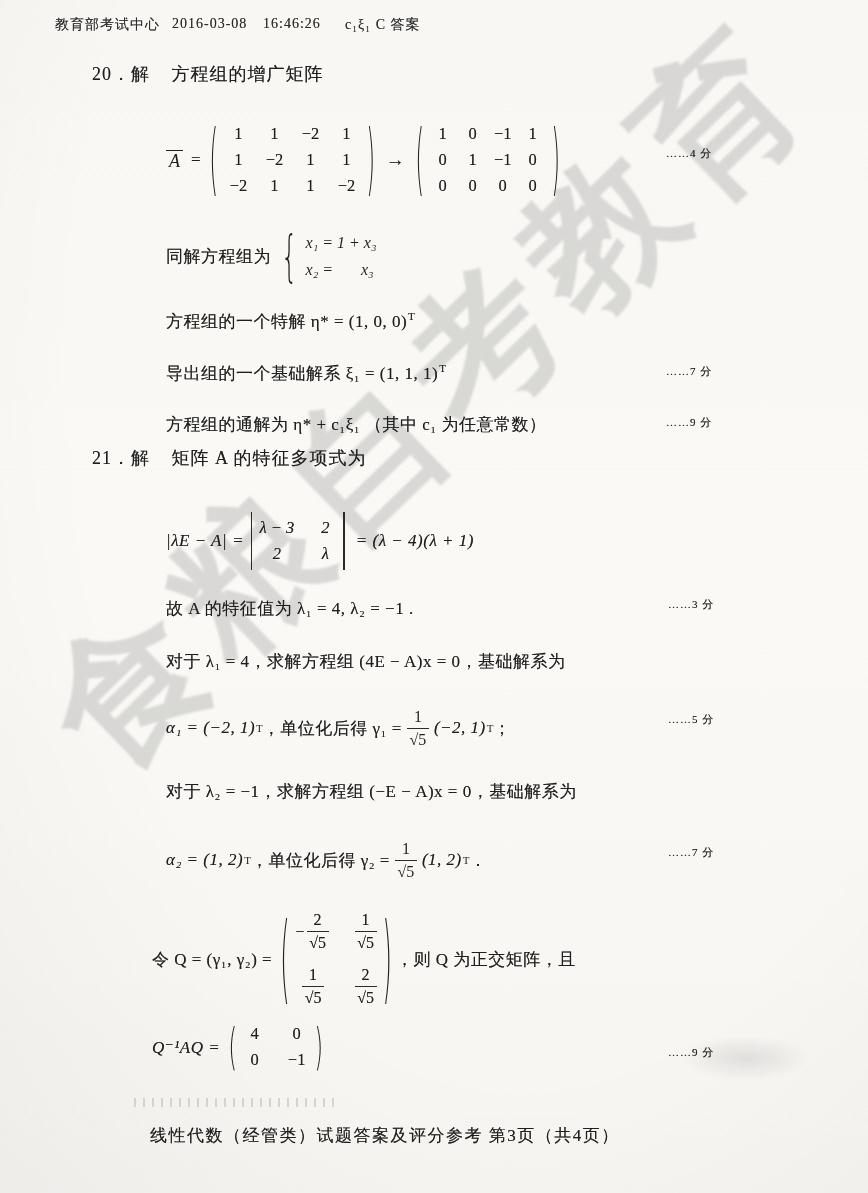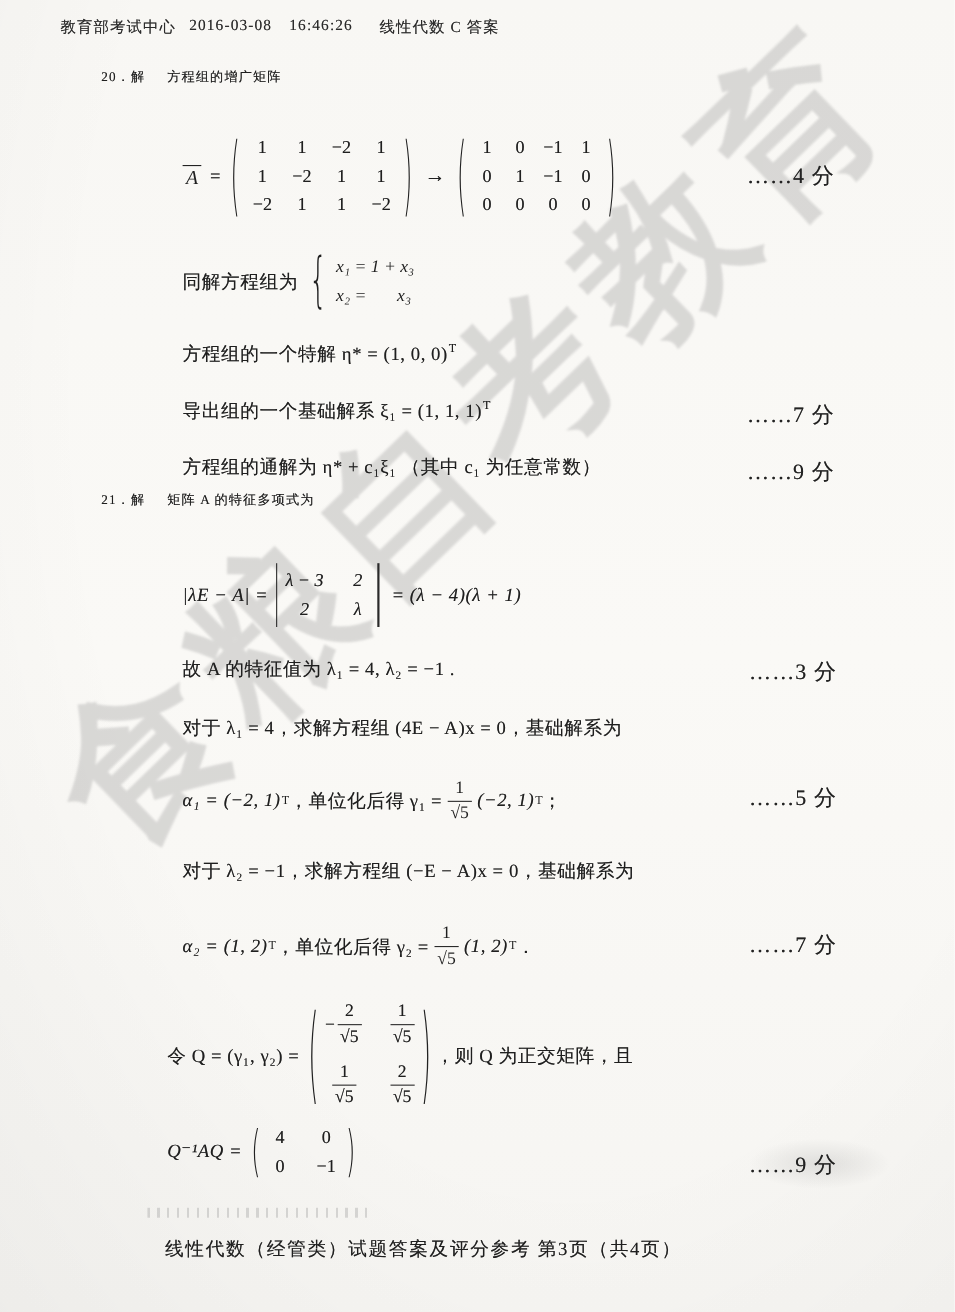--- a/index.html
+++ b/index.html
@@ -12,22 +12,22 @@
   }
   .page{
     position:relative;width:868px;height:1193px;
     background:
       radial-gradient(ellipse at 60% 30%, rgba(255,255,255,0) 60%, rgba(0,0,0,0.035) 100%),
       linear-gradient(180deg,#f8f7f4 0%, #faf9f6 50%, #f6f5f2 100%);
   }
   .abs{position:absolute;}
   .txt{font-size:17px;letter-spacing:0.5px;text-shadow:0 0 0.5px rgba(0,0,0,0.5);}
   .hdr{font-size:14px;color:#2a2a2a;letter-spacing:1px;text-shadow:0 0 0.4px rgba(0,0,0,0.45);}
-  .qhead{font-size:12px;letter-spacing:1px;text-shadow:0 0 0.5px rgba(0,0,0,0.5);}
-  .score{font-size:20px;letter-spacing:1px;color:#222;text-shadow:0 0 0.4px rgba(0,0,0,0.5);margin-left:13px;}
+  .qhead{font-size:18px;letter-spacing:1px;text-shadow:0 0 0.5px rgba(0,0,0,0.5);}
+  .score{font-size:11px;letter-spacing:1px;color:#222;text-shadow:0 0 0.4px rgba(0,0,0,0.5);}
   .math{font-style:italic;}
   .row{display:inline-flex;align-items:center;}
   .mgrid{
     display:grid;justify-items:center;align-items:center;
     font-size:16.5px;line-height:26px;text-shadow:0 0 0.4px rgba(0,0,0,0.5);
   }
   .g4{grid-template-columns:repeat(4,minmax(24px,auto));column-gap:12px;}
   .g4b{grid-template-columns:repeat(4,minmax(20px,auto));column-gap:10px;}
   .g2{grid-template-columns:repeat(2,minmax(22px,auto));column-gap:20px;}
   .paren{
@@ -75,21 +75,21 @@
 
   <div class="watermark">食粮自考教育</div>
   <div class="smudge"></div>
   <div class="noise"></div>
 
   <div class="content">
 
     <span class="abs hdr" style="left:55px;top:16px;">教育部考试中心</span>
     <span class="abs hdr" style="left:172px;top:16px;">2016-03-08</span>
     <span class="abs hdr" style="left:263px;top:16px;">16:46:26</span>
-    <span class="abs hdr" style="left:345px;top:16px;">线性代数 C 答案</span>
+    <span class="abs hdr" style="left:345px;top:16px;">c₁ξ₁ C 答案</span>
 
     <div class="abs qhead" style="left:92px;top:62px;">
       <span>20．解</span>
       <span style="margin-left:16px;">方程组的增广矩阵</span>
     </div>
 
     <div class="abs row" style="left:166px;top:112px;height:96px;">
       <span class="abarbox">A</span>
       <span class="txt" style="margin:0 8px;">=</span>
       <span class="paren p3">(</span>

